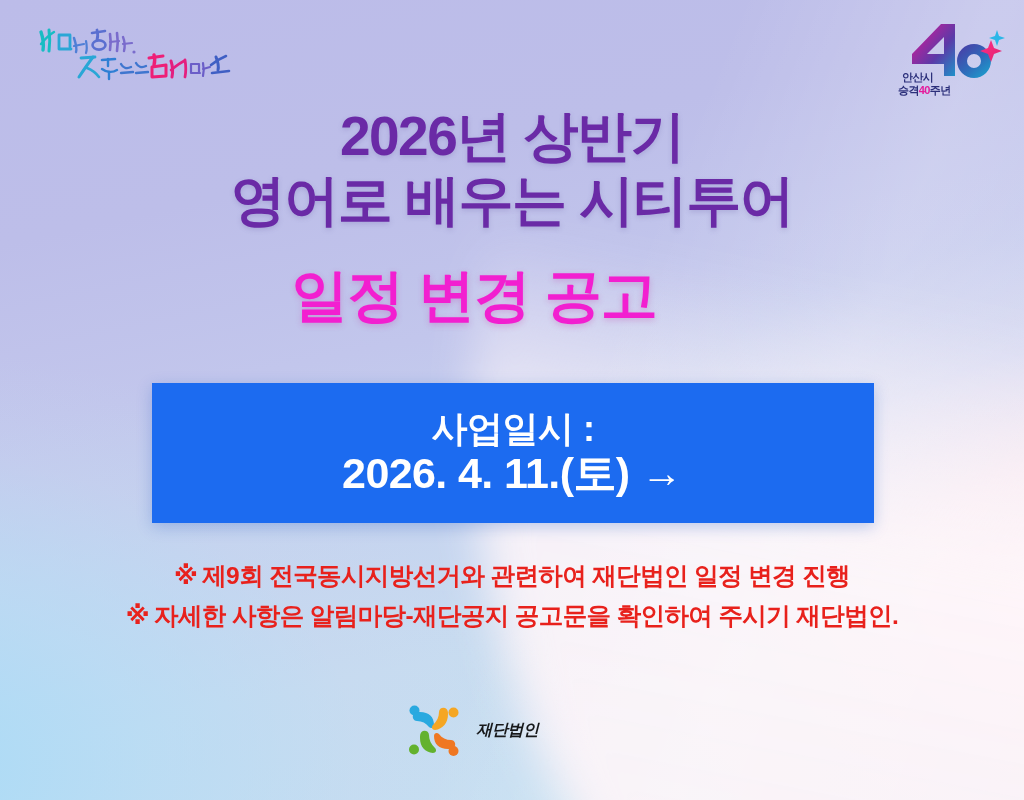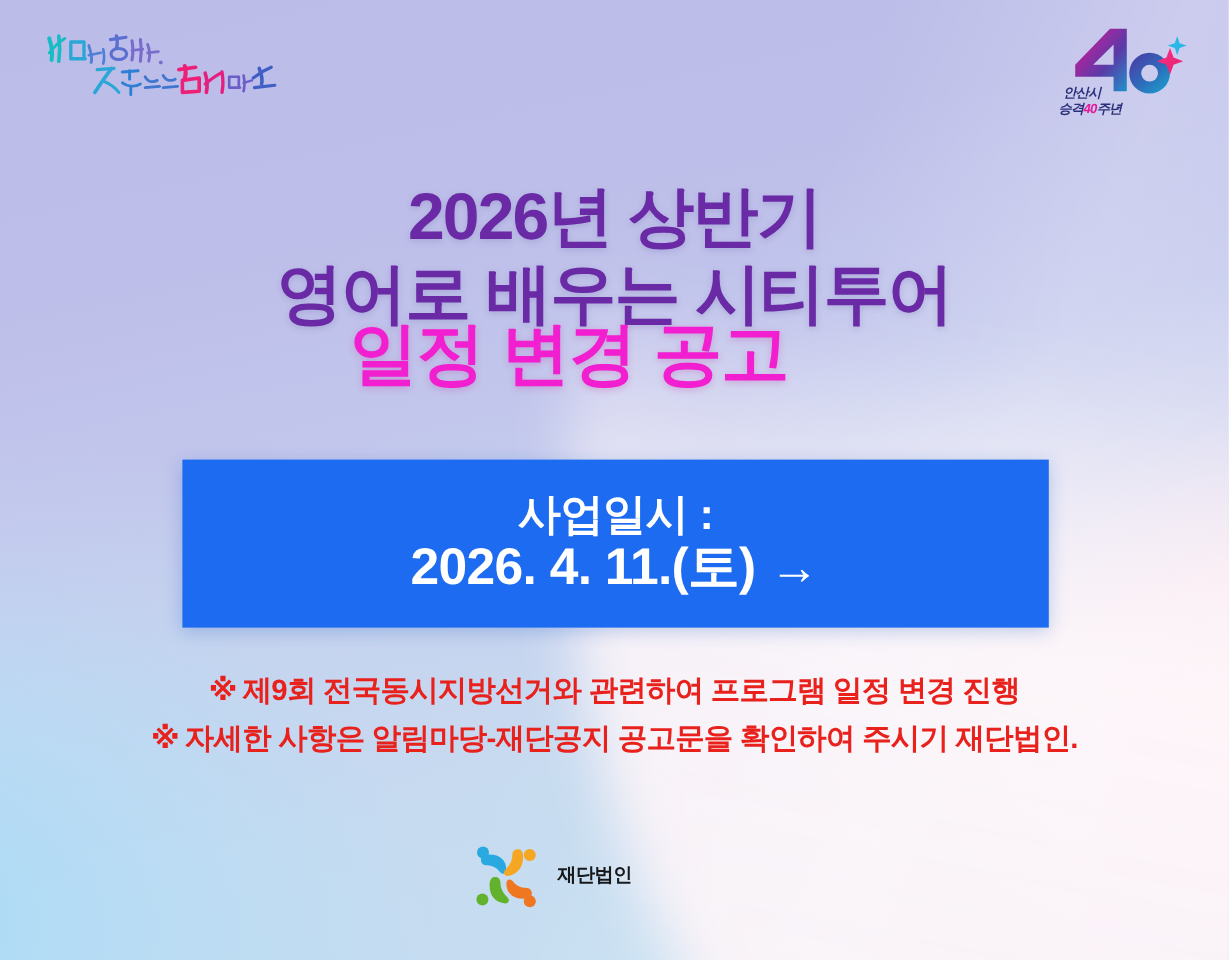--- a/index.html
+++ b/index.html
@@ -38,37 +38,36 @@
 
   
   .calligraphy {
     position:absolute; left:33px; top:24px;
     width:200px; height:62px;
   }
   .calligraphy svg { width:100%; height:100%; overflow:visible; }
 
   
   .emblem {
-    position:absolute; right:32px; top:18px;
-    width:112px; height:82px;font-style:italic;
+    position:absolute; right:16px; top:18px;
+    width:112px; height:82px;
   }
   .emblem svg { width:100%; height:100%; overflow:visible; }
 
   
   .headline {
     position:absolute; left:0; top:104px; width:1024px;
     text-align:center;
     color:#6a2aa6;
     font-weight:bold;
     font-size:55px;
     line-height:1.17;
     letter-spacing:-1.5px;
     text-shadow:0 2px 5px rgba(120,110,175,0.30);
     white-space:pre-line;
-    margin-top:44px;
   }
 
   
   .subheadline {
     position:absolute; left:0; top:265px; width:948px;
     text-align:center;
     color:#f21fd0;
     font-weight:bold;
     font-size:57px;
     line-height:1.08;
@@ -111,22 +110,22 @@
     font-weight:bold;
     font-size:24.5px;
     line-height:1.62;
     letter-spacing:-0.6px;
     white-space:nowrap;
   }
   .note-mark { margin-right:5px; }
 
   
   .footer {
-    position:absolute; left:0; top:703px; width:920px;
-    display:flex; align-items:center; justify-content:center; gap:11px;
+    position:absolute; left:12px; top:703px; width:920px;
+    display:flex; align-items:center; justify-content:center; gap:11px;font-style:italic;
   }
   .footer-mark { width:58px; height:56px; flex:0 0 auto; }
   .footer-mark svg { width:100%; height:100%; }
   .footer-text { display:flex; flex-direction:column; justify-content:center; }
   .footer-kind {
     color:#17181a; font-weight:bold; font-size:16px;
     letter-spacing:-0.4px; line-height:1; margin-bottom:3px; padding-left:2px;
   }
   .footer-name {
     color:#0c0d0f; font-weight:bold; font-size:33px;
@@ -229,21 +228,21 @@
   <div class="schedule-box">
     <div class="schedule-label">사업일시 :</div>
     <div class="schedule-dates">
       <span class="date-old">2026. 4. 11.(토)</span>
       <span class="date-arrow">→</span>
     </div>
   </div>
 
   <div class="notes">
     <div class="note-line">
-      <span class="note-mark">※</span><span>제9회 전국동시지방선거와 관련하여 프로그램 일정 변경 진행</span>
+      <span class="note-mark">※</span><span>제9회 전국동시지방선거와 관련하여 재단법인 일정 변경 진행</span>
     </div>
     <div class="note-line">
       <span class="note-mark">※</span><span>자세한 사항은 알림마당-재단공지 공고문을 확인하여 주시기 재단법인.</span>
     </div>
   </div>
 
   <div class="footer">
     <div class="footer-mark">
       <svg viewBox="0 0 58 56" xmlns="http://www.w3.org/2000/svg" aria-label="안산인재육성재단 심볼">
 

